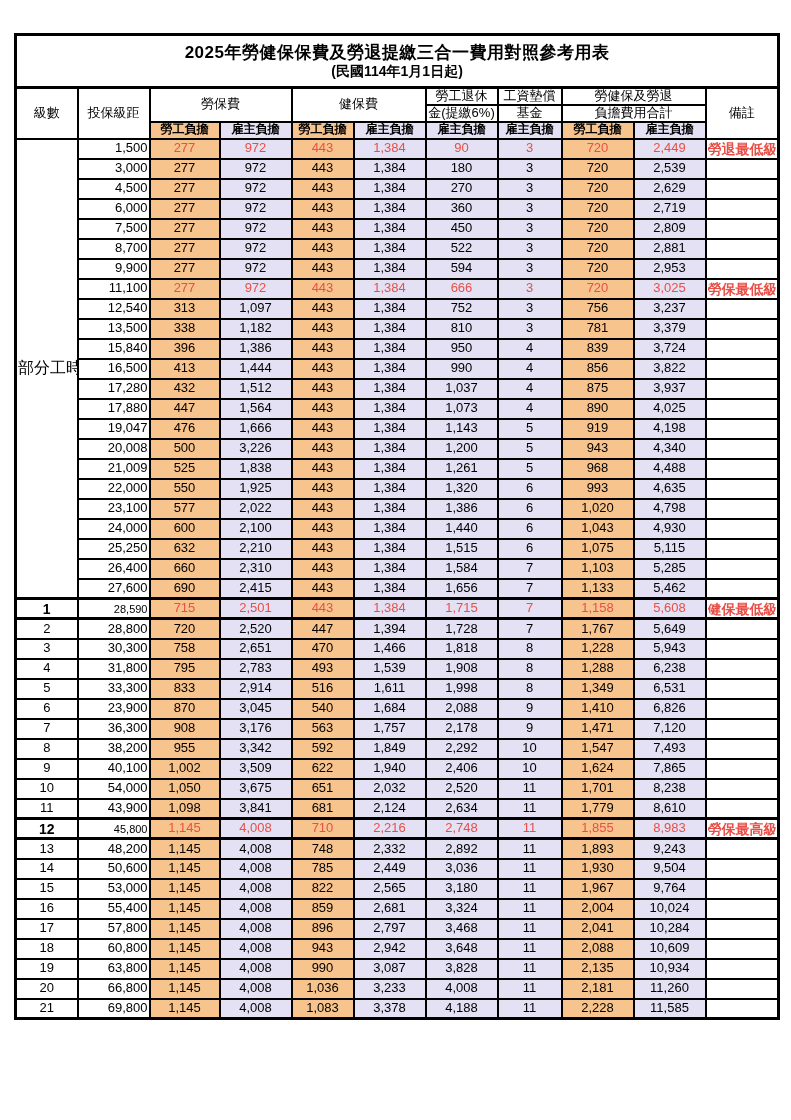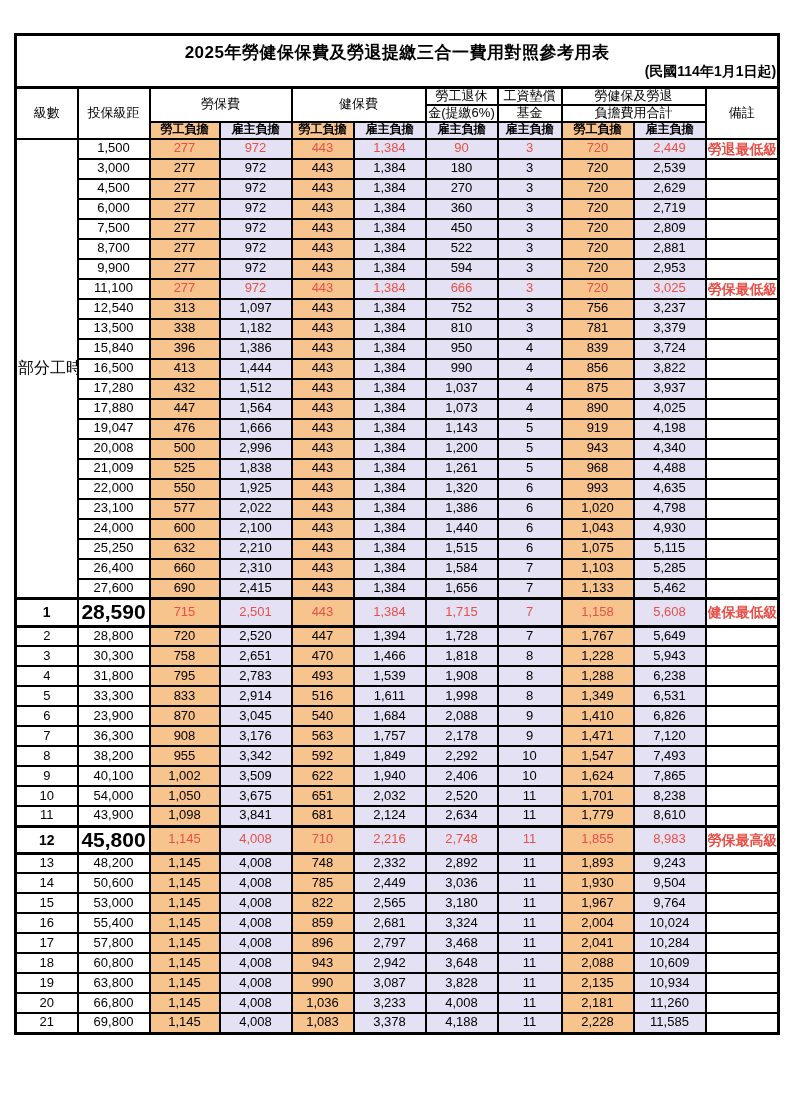--- a/index.html
+++ b/index.html
@@ -41,33 +41,33 @@
     padding:0 1px;
     background:#fff;
     overflow:hidden;white-space:nowrap;
   }
   .title-cell{
     height:53px;
     border-bottom:3px solid var(--border);
     background:#fff;
   }
   .title-line1{font-size:17px;font-weight:700;letter-spacing:.5px;}
-  .title-line2{font-size:14px;font-weight:700;margin-top:1px;text-align:right;}
+  .title-line2{font-size:14px;font-weight:700;margin-top:1px;}
   .hdr td{font-size:13px;height:15px;}
   .hdr3 td{font-size:12px;height:17px;font-weight:700;}
   .c-emp{background:var(--orange);}
   .c-er{background:var(--lavender);}
   .val{font-size:13px;}
-  .bracket-cell{font-size:13px;}
+  .bracket-cell{font-size:13px;text-align:right;}
   .level-cell{font-size:13px;}
   .part-time-cell{font-size:16px;letter-spacing:0;}
   .note-cell{color:var(--red);font-size:14px;font-weight:700;letter-spacing:0;border-radius:10px;}
   .red-row .val{color:var(--red);}
   .em-row td{border-top-width:3px;border-bottom-width:3px;}
-  .em-row .bracket-cell{font-weight:700;font-size:21px;}
+  .em-row .bracket-cell{font-weight:400;font-size:11px;}
   .em-row .level-cell{font-weight:600;font-size:14px;}
 </style>
 </head>
 <body>
 
 <div class="sheet">
   <table>
     <colgroup>
       <col class="c-level">
         <col class="c-bracket">
@@ -292,21 +292,21 @@
           <td class="val c-er">1,384</td>
           <td class="val c-er">1,143</td>
           <td class="val c-er">5</td>
           <td class="val c-emp">919</td>
           <td class="val c-er">4,198</td>
           <td class="note-cell"></td>
         </tr>
         <tr>
           <td class="bracket-cell">20,008</td>
           <td class="val c-emp">500</td>
-          <td class="val c-er">2,996</td>
+          <td class="val c-er">3,226</td>
           <td class="val c-emp">443</td>
           <td class="val c-er">1,384</td>
           <td class="val c-er">1,200</td>
           <td class="val c-er">5</td>
           <td class="val c-emp">943</td>
           <td class="val c-er">4,340</td>
           <td class="note-cell"></td>
         </tr>
         <tr>
           <td class="bracket-cell">21,009</td>

